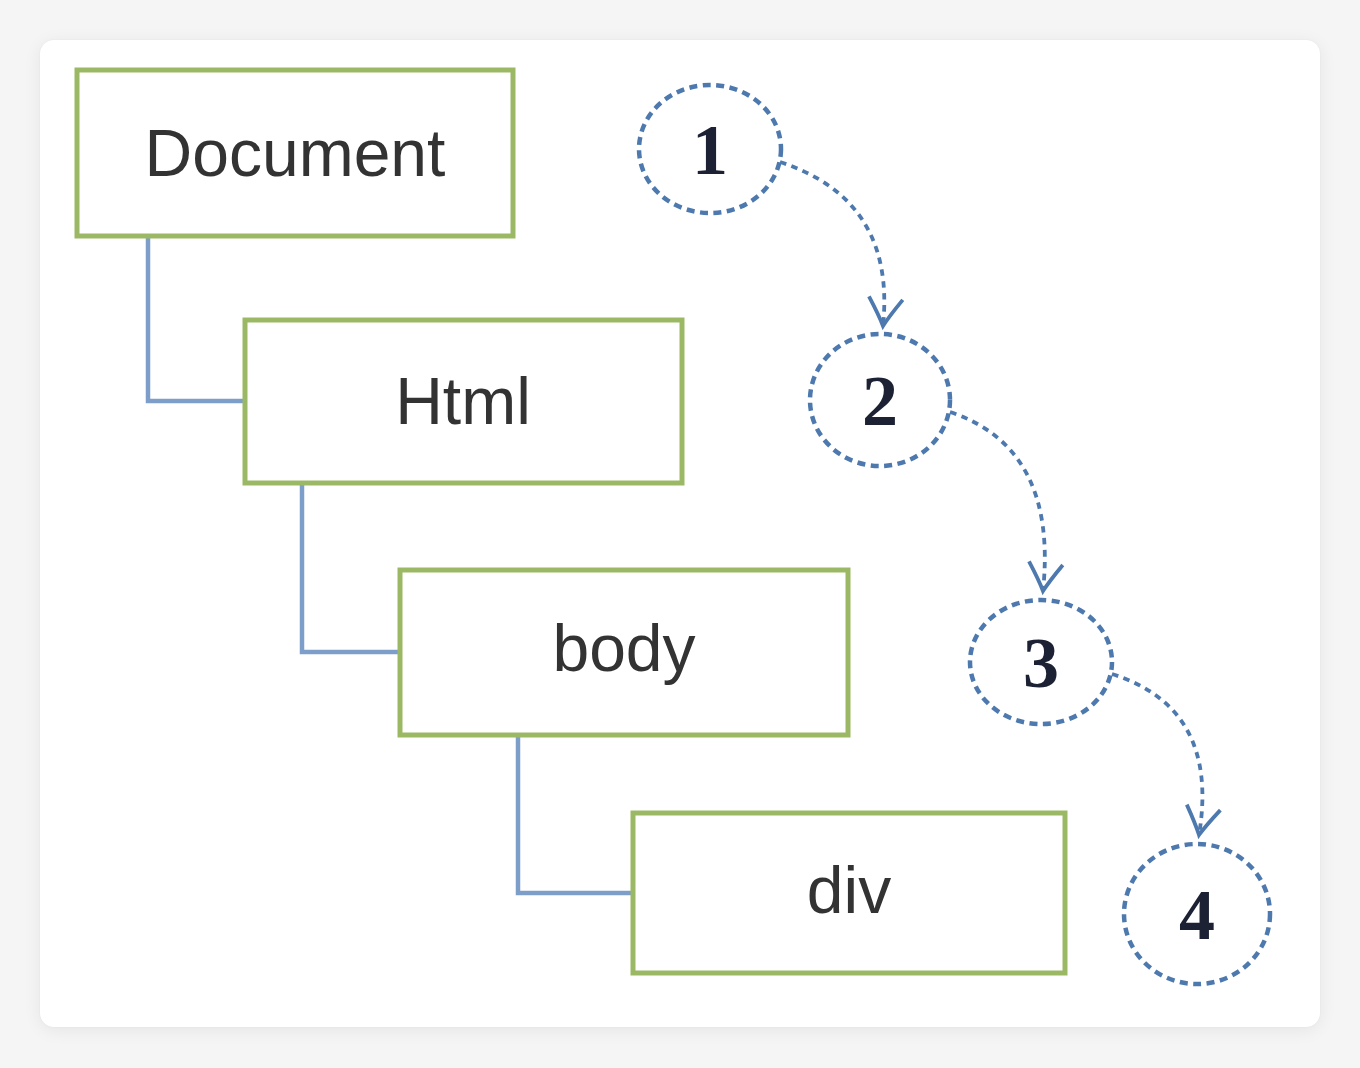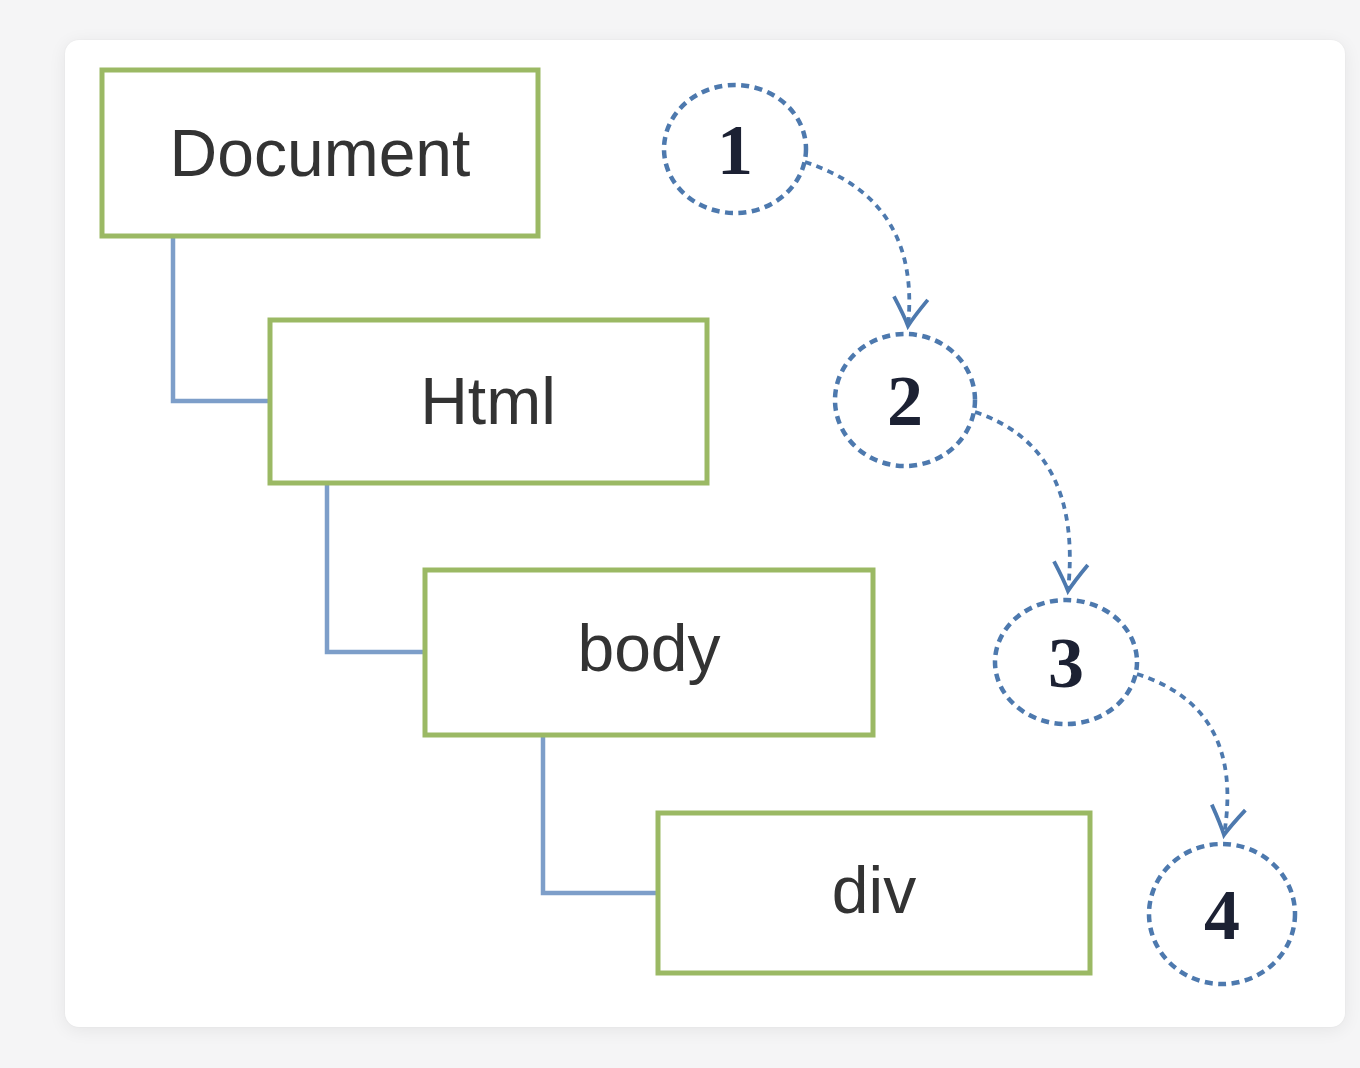--- a/index.html
+++ b/index.html
@@ -16,21 +16,20 @@
   }
   .card {
     position: absolute;
     left: 40px;
     top: 40px;
     width: 1280px;
     height: 987px;
     background: var(--card_bg, #ffffff);
     border-radius: 14px;
     box-shadow: 0 3px 18px rgba(0,0,0,0.07), 0 0 2px rgba(0,0,0,0.05);
-    margin-left: 25px;
   }
   svg { display: block; }
   .connector {
     fill: none;
     stroke: var(--connector, #7d9ec9);
     stroke-width: 4.5;
   }
   .node {
     fill: var(--card_bg, #ffffff);
     stroke: var(--node_border, #9bb964);

